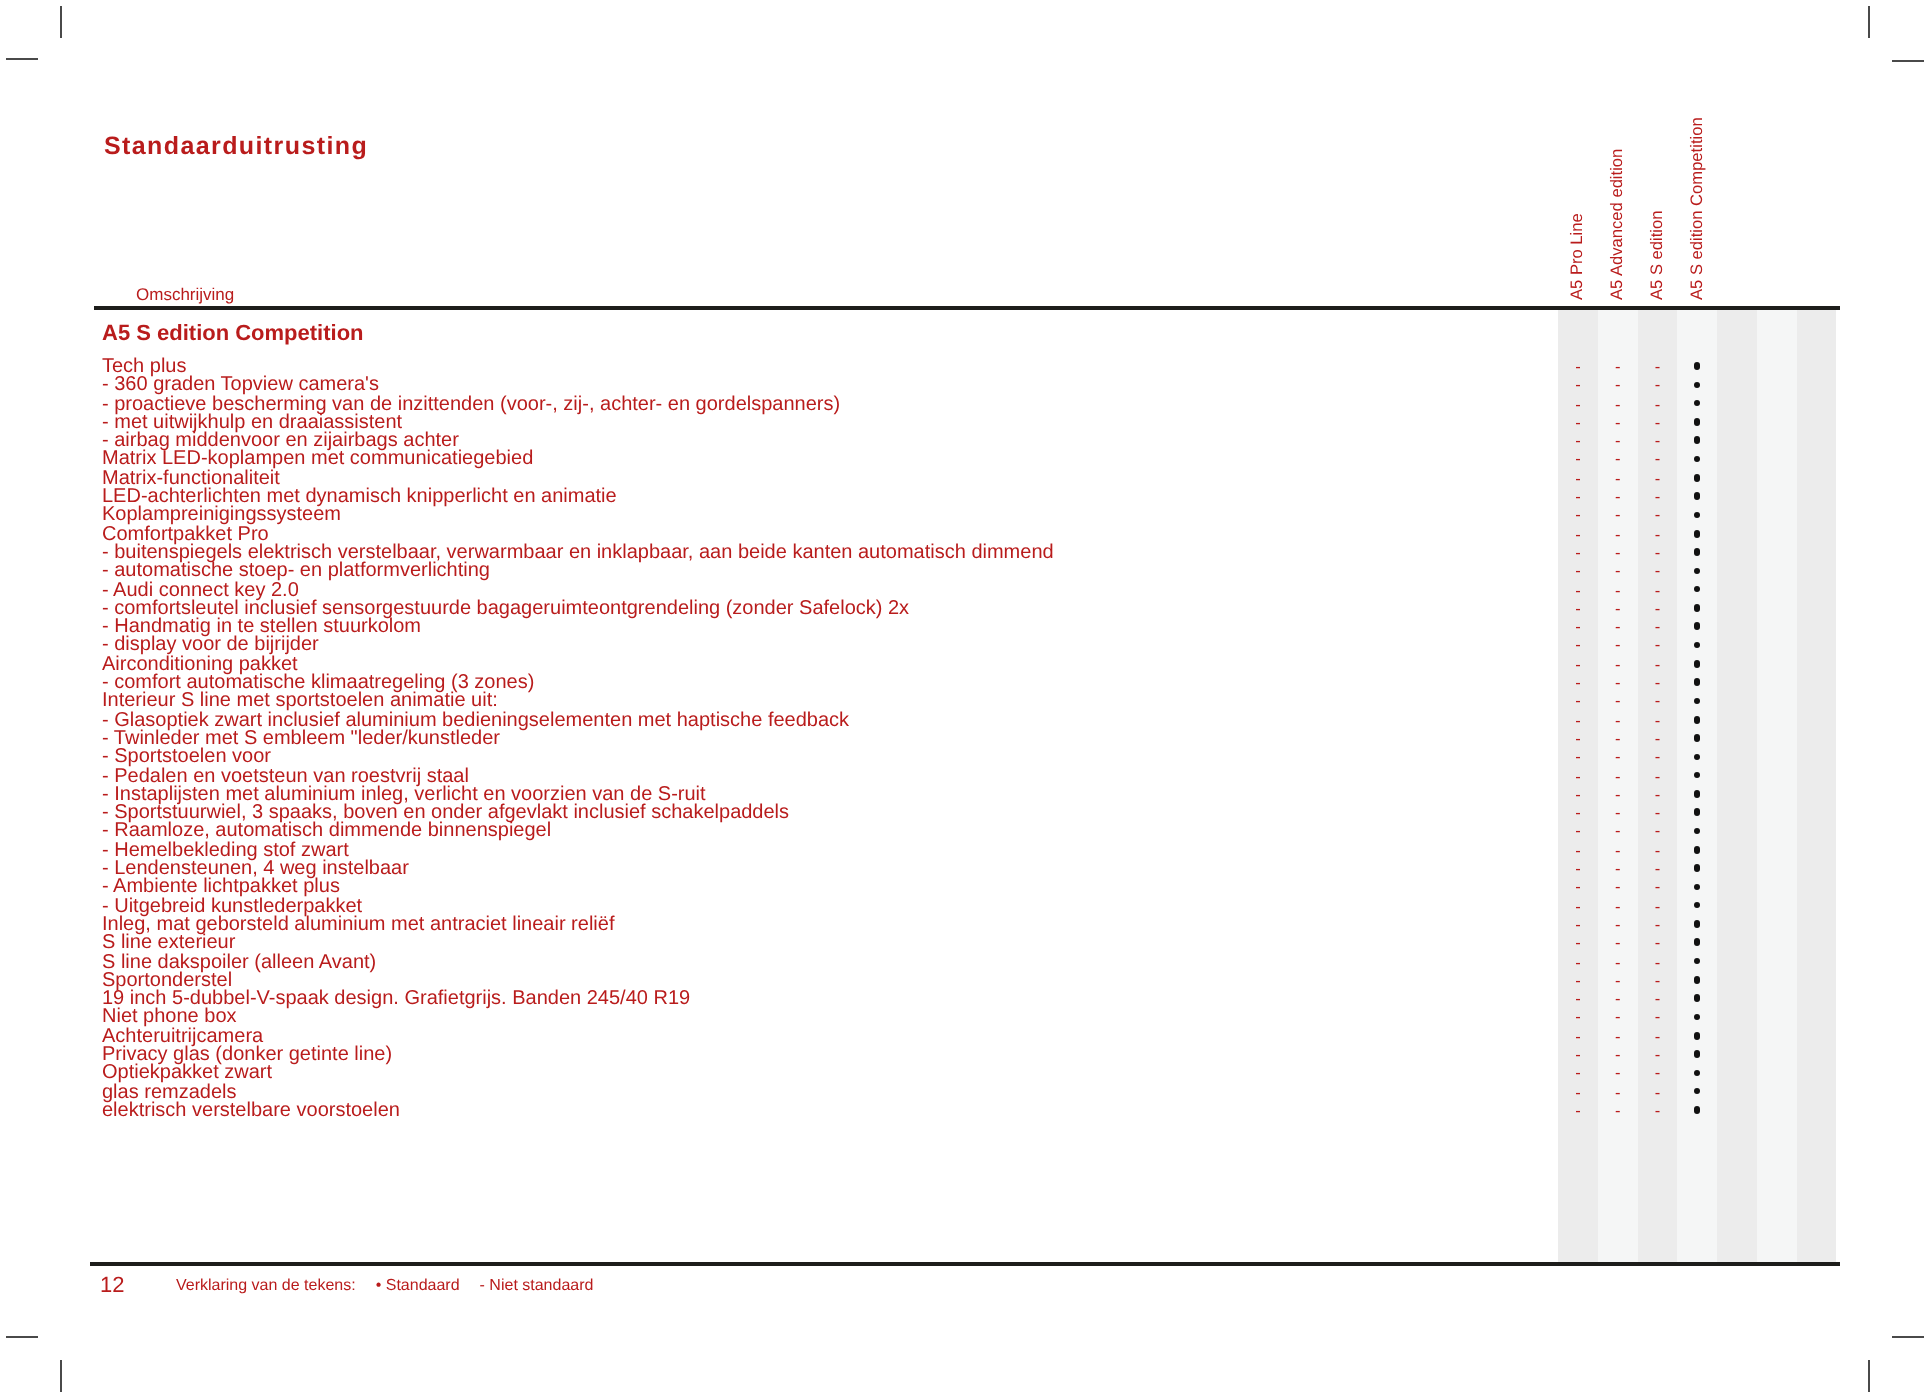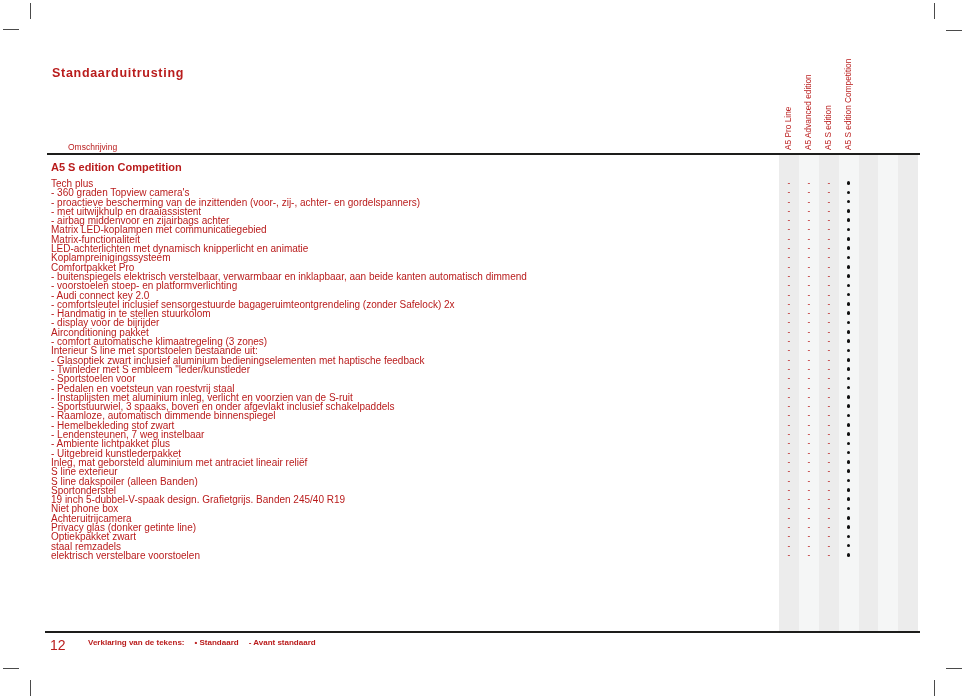--- a/index.html
+++ b/index.html
@@ -65,26 +65,26 @@
   .cell.c0{left:732px;}
   .cell.c1{left:751.9px;}
   .cell.c2{left:771.8px;}
   .cell.c3{left:791.7px;}
   .dot{
     display:inline-block;width:3.6px;height:3.6px;border-radius:50%;
     background:#111111;vertical-align:middle;margin-bottom:1.5px;
   }
   
   .page-number{
-    position:absolute;left:50px;top:637px;font-size:14px;
+    position:absolute;left:50px;top:637px;font-size:11px;
   }
   .legend{
     position:absolute;left:88px;top:638px;font-size:8px;white-space:nowrap;
   }
-  .legend span{margin-right:10px;font-weight:bold;}
+  .legend span{margin-right:10px;}
 </style>
 </head>
 <body>
 
 <div class="page">
 
   <div class="crop v" style="left:30px;top:3px;"></div>
   <div class="crop h" style="left:3px;top:29px;"></div>
   <div class="crop v" style="left:934px;top:3px;"></div>
   <div class="crop h" style="left:946px;top:30px;"></div>
@@ -180,21 +180,21 @@
         <span class="cell c3"><i class="dot"></i></span>
       </div>
       <div class="row">
         <span class="row-label">- buitenspiegels elektrisch verstelbaar, verwarmbaar en inklapbaar, aan beide kanten automatisch dimmend</span>
         <span class="cell c0">-</span>
         <span class="cell c1">-</span>
         <span class="cell c2">-</span>
         <span class="cell c3"><i class="dot"></i></span>
       </div>
       <div class="row">
-        <span class="row-label">- voorstoelen stoep- en platformverlichting</span>
+        <span class="row-label">- automatische stoep- en platformverlichting</span>
         <span class="cell c0">-</span>
         <span class="cell c1">-</span>
         <span class="cell c2">-</span>
         <span class="cell c3"><i class="dot"></i></span>
       </div>
       <div class="row">
         <span class="row-label">- Audi connect key 2.0</span>
         <span class="cell c0">-</span>
         <span class="cell c1">-</span>
         <span class="cell c2">-</span>
@@ -229,21 +229,21 @@
         <span class="cell c3"><i class="dot"></i></span>
       </div>
       <div class="row">
         <span class="row-label">- comfort automatische klimaatregeling (3 zones)</span>
         <span class="cell c0">-</span>
         <span class="cell c1">-</span>
         <span class="cell c2">-</span>
         <span class="cell c3"><i class="dot"></i></span>
       </div>
       <div class="row">
-        <span class="row-label">Interieur S line met sportstoelen bestaande uit:</span>
+        <span class="row-label">Interieur S line met sportstoelen animatie uit:</span>
         <span class="cell c0">-</span>
         <span class="cell c1">-</span>
         <span class="cell c2">-</span>
         <span class="cell c3"><i class="dot"></i></span>
       </div>
       <div class="row">
         <span class="row-label">- Glasoptiek zwart inclusief aluminium bedieningselementen met haptische feedback</span>
         <span class="cell c0">-</span>
         <span class="cell c1">-</span>
         <span class="cell c2">-</span>
@@ -292,21 +292,21 @@
         <span class="cell c3"><i class="dot"></i></span>
       </div>
       <div class="row">
         <span class="row-label">- Hemelbekleding stof zwart</span>
         <span class="cell c0">-</span>
         <span class="cell c1">-</span>
         <span class="cell c2">-</span>
         <span class="cell c3"><i class="dot"></i></span>
       </div>
       <div class="row">
-        <span class="row-label">- Lendensteunen, 7 weg instelbaar</span>
+        <span class="row-label">- Lendensteunen, 4 weg instelbaar</span>
         <span class="cell c0">-</span>
         <span class="cell c1">-</span>
         <span class="cell c2">-</span>
         <span class="cell c3"><i class="dot"></i></span>
       </div>
       <div class="row">
         <span class="row-label">- Ambiente lichtpakket plus</span>
         <span class="cell c0">-</span>
         <span class="cell c1">-</span>
         <span class="cell c2">-</span>
@@ -327,21 +327,21 @@
         <span class="cell c3"><i class="dot"></i></span>
       </div>
       <div class="row">
         <span class="row-label">S line exterieur</span>
         <span class="cell c0">-</span>
         <span class="cell c1">-</span>
         <span class="cell c2">-</span>
         <span class="cell c3"><i class="dot"></i></span>
       </div>
       <div class="row">
-        <span class="row-label">S line dakspoiler (alleen Banden)</span>
+        <span class="row-label">S line dakspoiler (alleen Avant)</span>
         <span class="cell c0">-</span>
         <span class="cell c1">-</span>
         <span class="cell c2">-</span>
         <span class="cell c3"><i class="dot"></i></span>
       </div>
       <div class="row">
         <span class="row-label">Sportonderstel</span>
         <span class="cell c0">-</span>
         <span class="cell c1">-</span>
         <span class="cell c2">-</span>
@@ -376,34 +376,34 @@
         <span class="cell c3"><i class="dot"></i></span>
       </div>
       <div class="row">
         <span class="row-label">Optiekpakket zwart</span>
         <span class="cell c0">-</span>
         <span class="cell c1">-</span>
         <span class="cell c2">-</span>
         <span class="cell c3"><i class="dot"></i></span>
       </div>
       <div class="row">
-        <span class="row-label">staal remzadels</span>
+        <span class="row-label">glas remzadels</span>
         <span class="cell c0">-</span>
         <span class="cell c1">-</span>
         <span class="cell c2">-</span>
         <span class="cell c3"><i class="dot"></i></span>
       </div>
       <div class="row">
         <span class="row-label">elektrisch verstelbare voorstoelen</span>
         <span class="cell c0">-</span>
         <span class="cell c1">-</span>
         <span class="cell c2">-</span>
         <span class="cell c3"><i class="dot"></i></span>
       </div>
     </div>
 
   <div class="rule bottom"></div>
   <div class="page-number">12</div>
   <div class="legend">
-    <span>Verklaring van de tekens:</span><span>• Standaard</span><span>- Avant standaard</span>
+    <span>Verklaring van de tekens:</span><span>• Standaard</span><span>- Niet standaard</span>
   </div>
 
 </div>
 
 </body></html>

